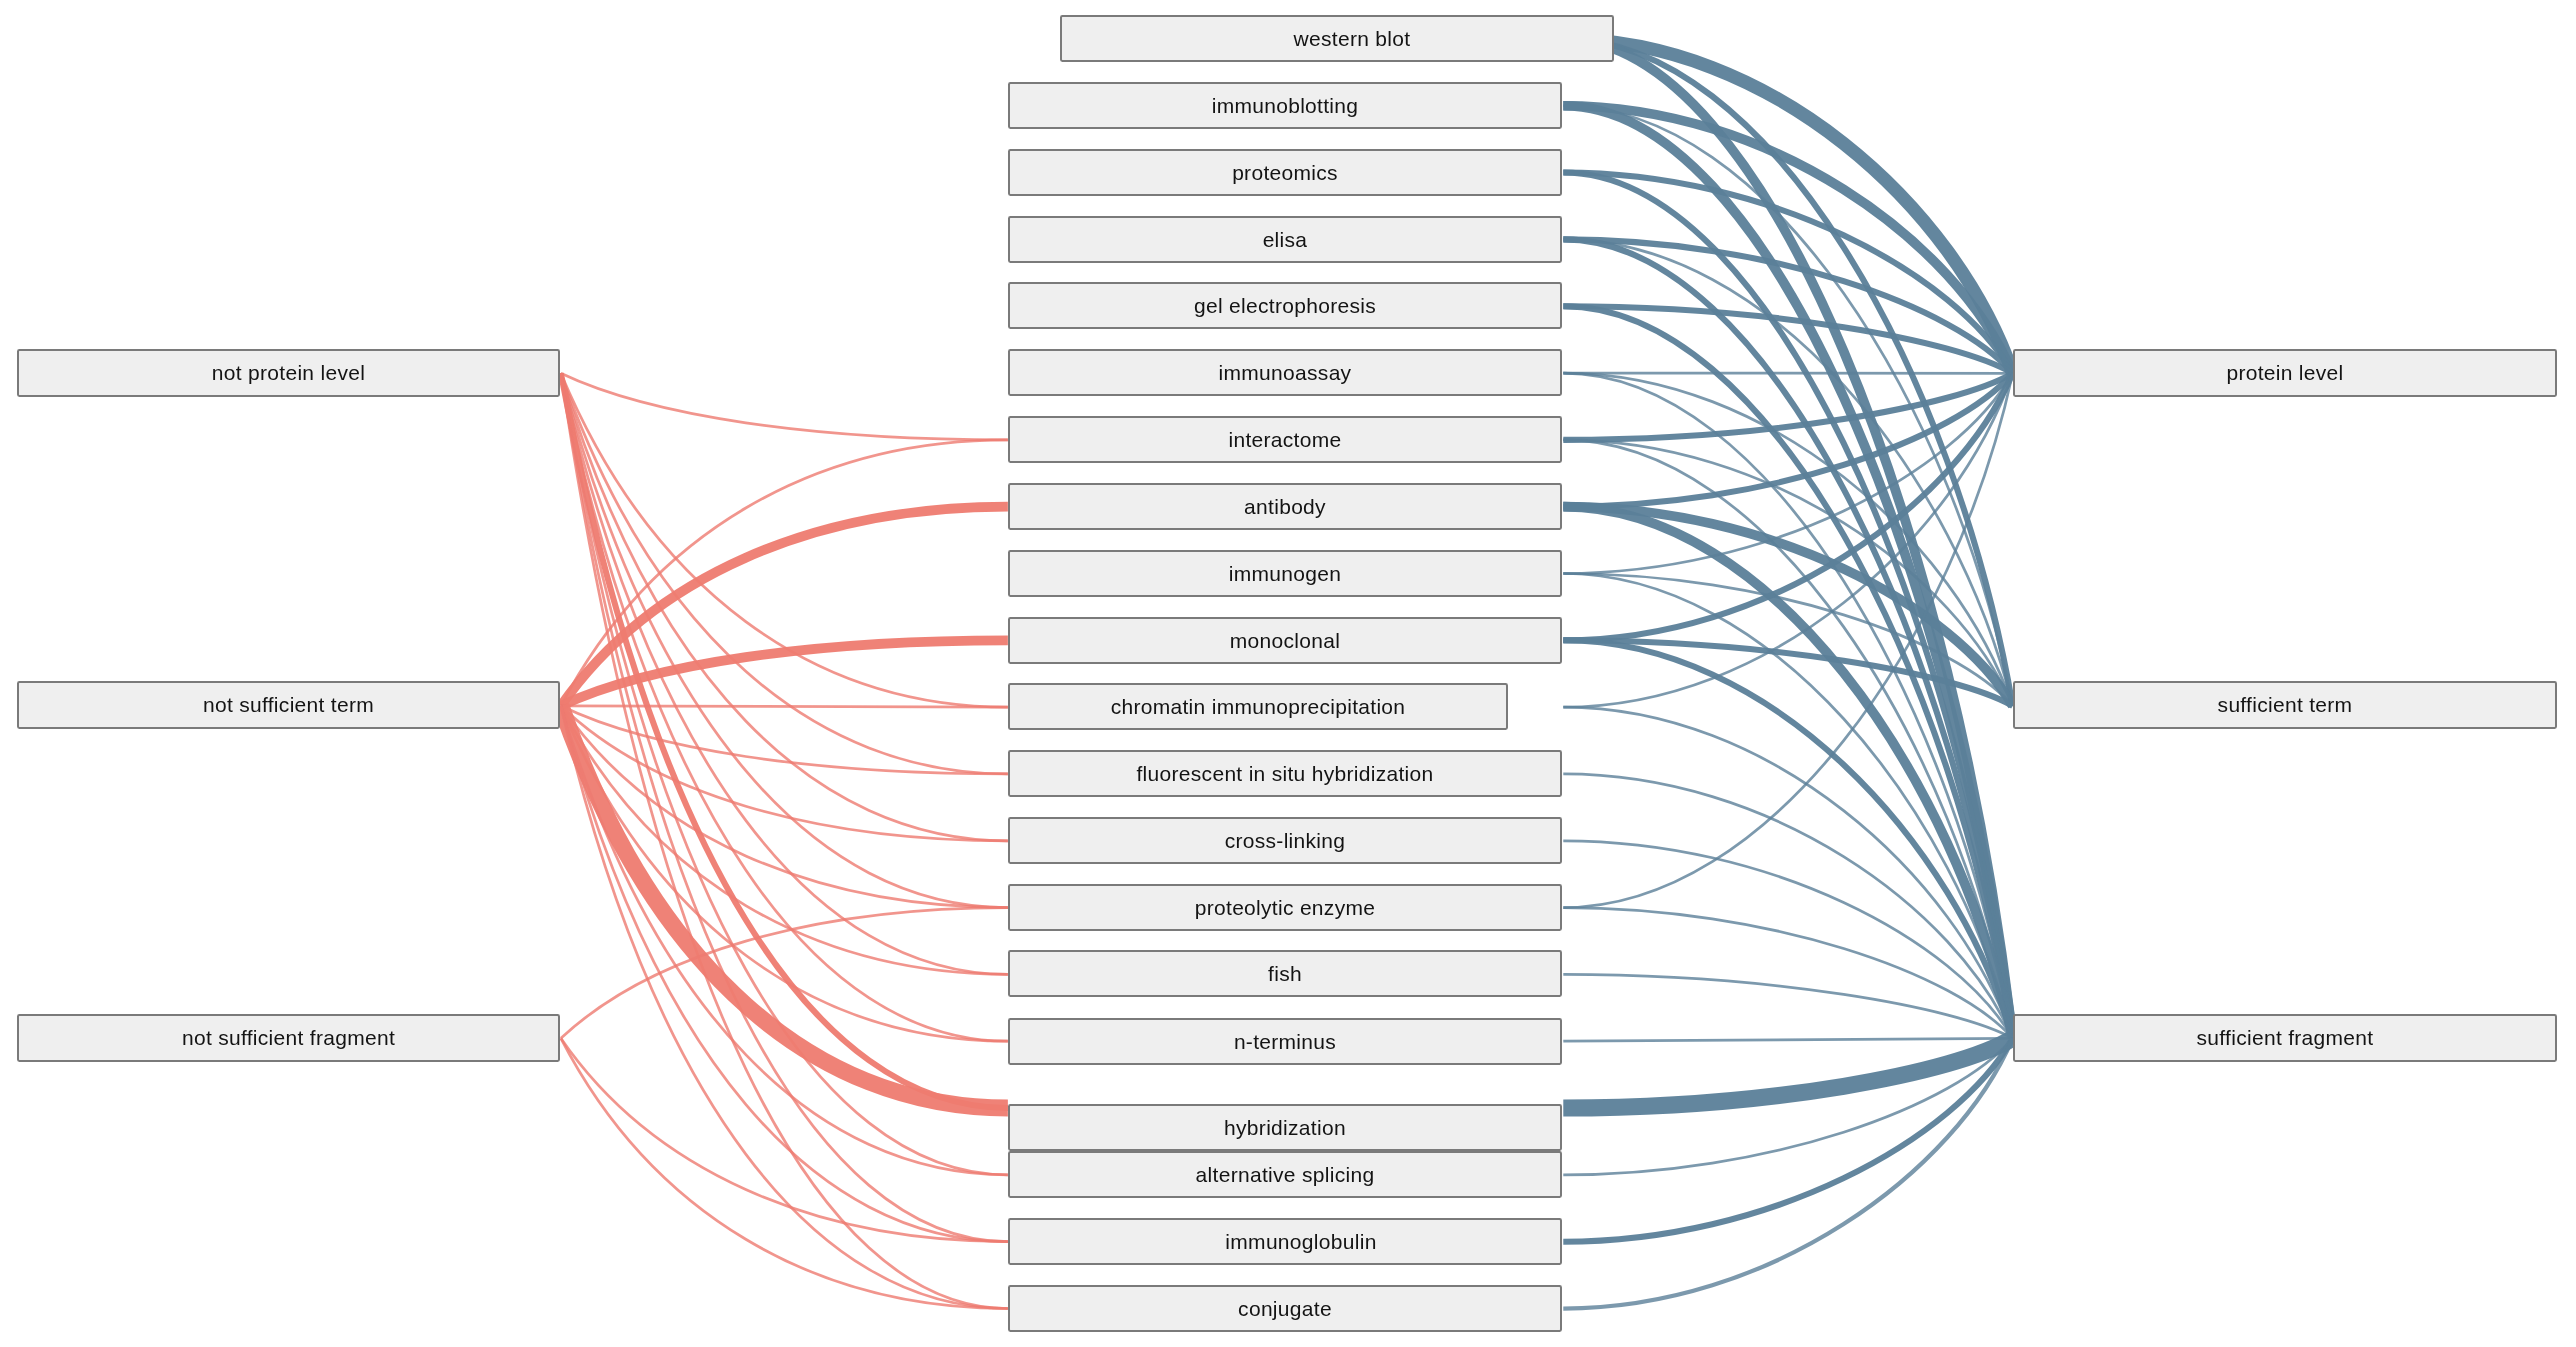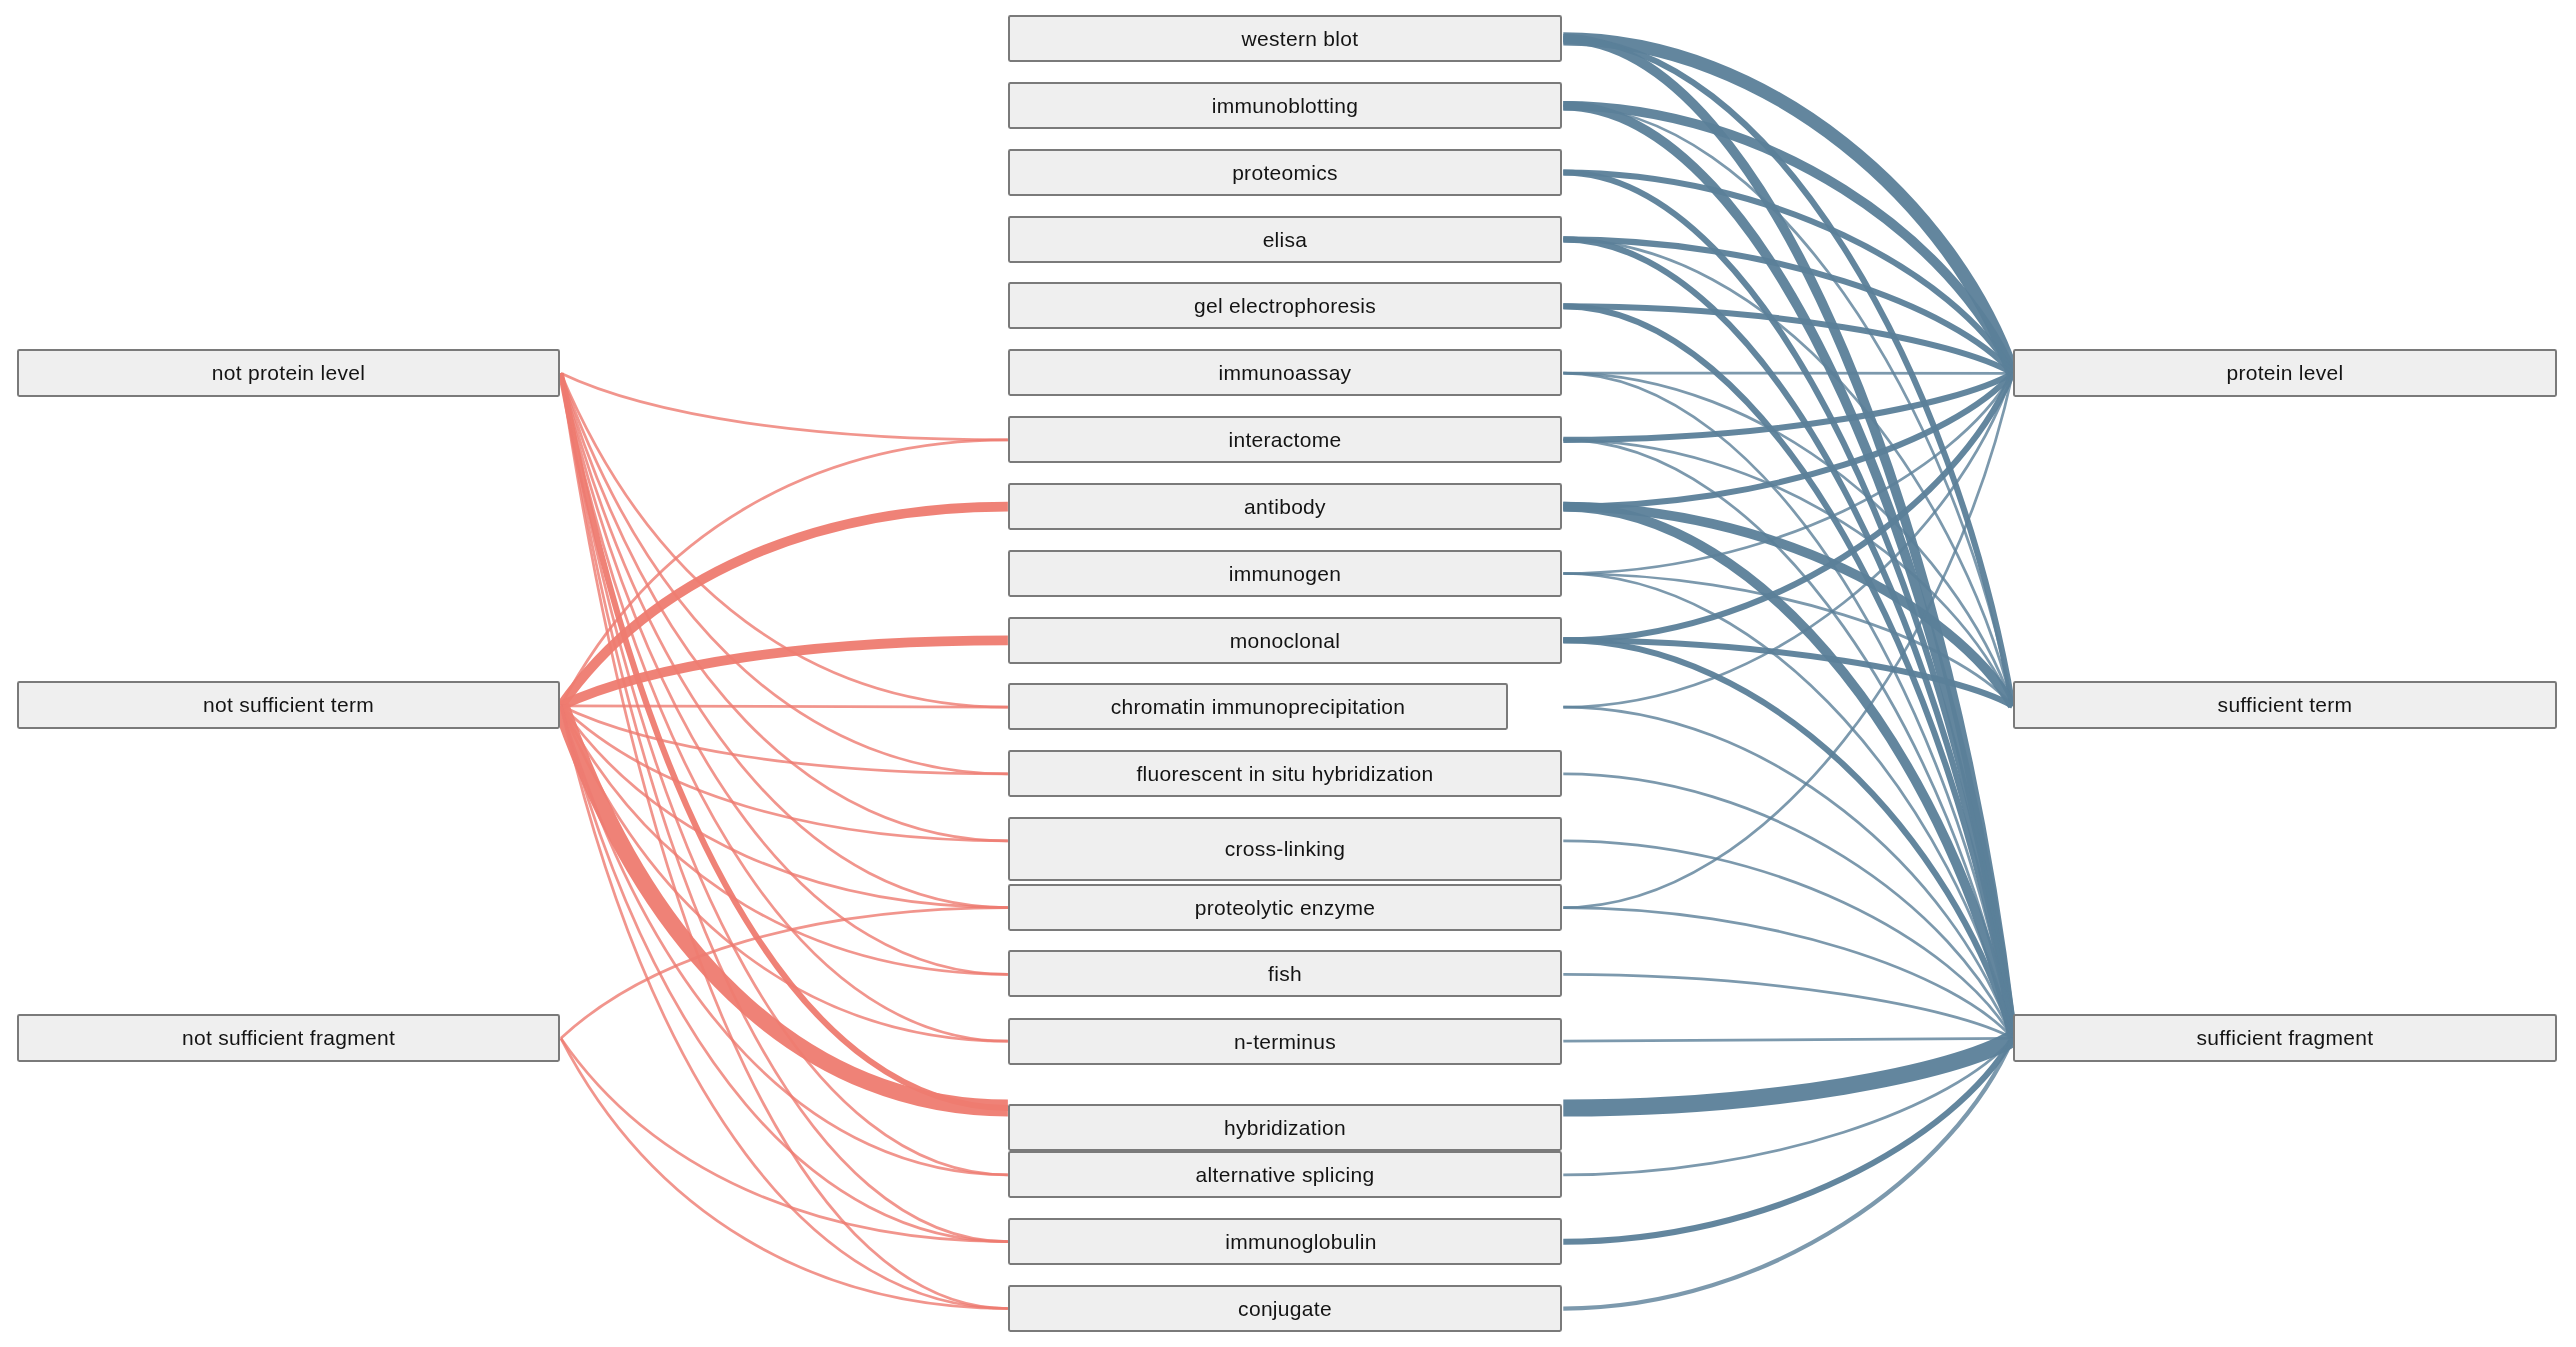--- a/index.html
+++ b/index.html
@@ -113,21 +113,21 @@
 
 <div class="node" style="left: 17px; top: 349px; width: 543px; height: 48px;">
       <span>not protein level</span>
     </div>
     <div class="node" style="left: 17px; top: 681px; width: 543px; height: 48px;">
       <span>not sufficient term</span>
     </div>
     <div class="node" style="left: 17px; top: 1014px; width: 543px; height: 48px;">
       <span>not sufficient fragment</span>
     </div>
-    <div class="node" style="left: 1008px; top: 15px; width: 554px; height: 47px; padding-left: 30px;">
+    <div class="node" style="left: 1060px; top: 15px; width: 554px; height: 47px; padding-left: 30px;">
       <span>western blot</span>
     </div>
     <div class="node" style="left: 1008px; top: 82px; width: 554px; height: 47px;">
       <span>immunoblotting</span>
     </div>
     <div class="node" style="left: 1008px; top: 149px; width: 554px; height: 47px;">
       <span>proteomics</span>
     </div>
     <div class="node" style="left: 1008px; top: 216px; width: 554px; height: 47px;">
       <span>elisa</span>
@@ -149,21 +149,21 @@
     </div>
     <div class="node" style="left: 1008px; top: 617px; width: 554px; height: 47px;">
       <span>monoclonal</span>
     </div>
     <div class="node" style="left: 1008px; top: 683px; width: 500px; height: 47px;">
       <span>chromatin immunoprecipitation</span>
     </div>
     <div class="node" style="left: 1008px; top: 750px; width: 554px; height: 47px;">
       <span>fluorescent in situ hybridization</span>
     </div>
-    <div class="node" style="left: 1008px; top: 817px; width: 554px; height: 64px;">
+    <div class="node" style="left: 1008px; top: 817px; width: 554px; height: 47px;">
       <span>cross-linking</span>
     </div>
     <div class="node" style="left: 1008px; top: 884px; width: 554px; height: 47px;">
       <span>proteolytic enzyme</span>
     </div>
     <div class="node" style="left: 1008px; top: 950px; width: 554px; height: 47px;">
       <span>fish</span>
     </div>
     <div class="node" style="left: 1008px; top: 1018px; width: 554px; height: 47px;">
       <span>n-terminus</span>

